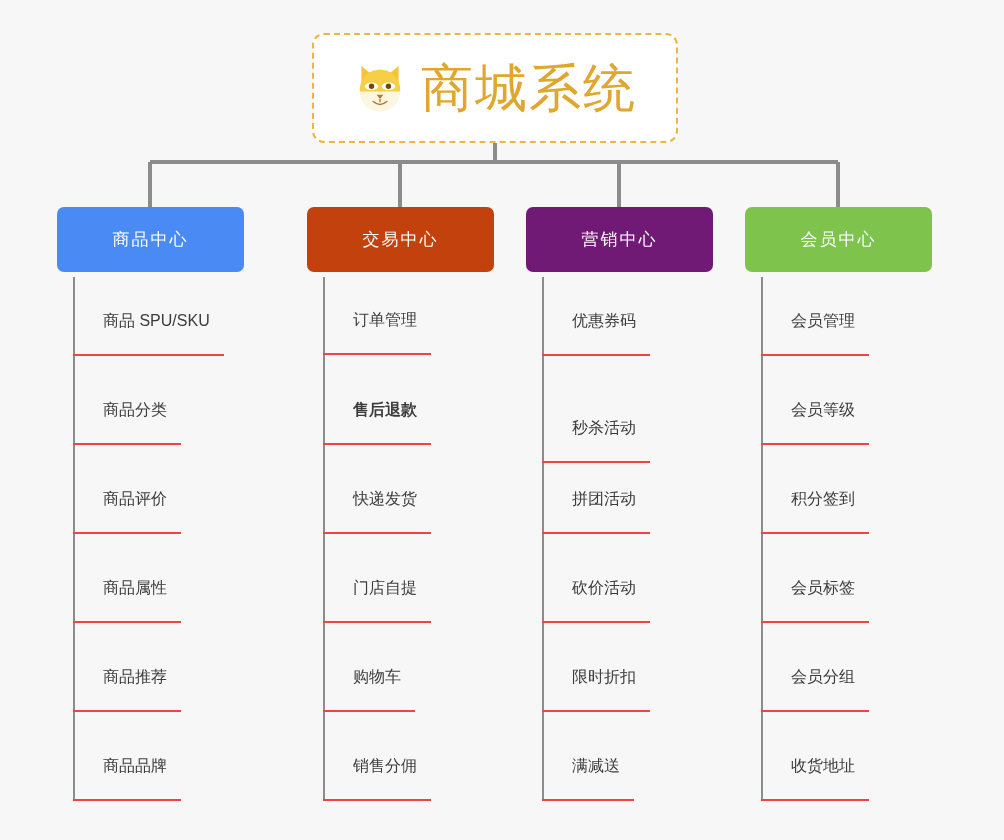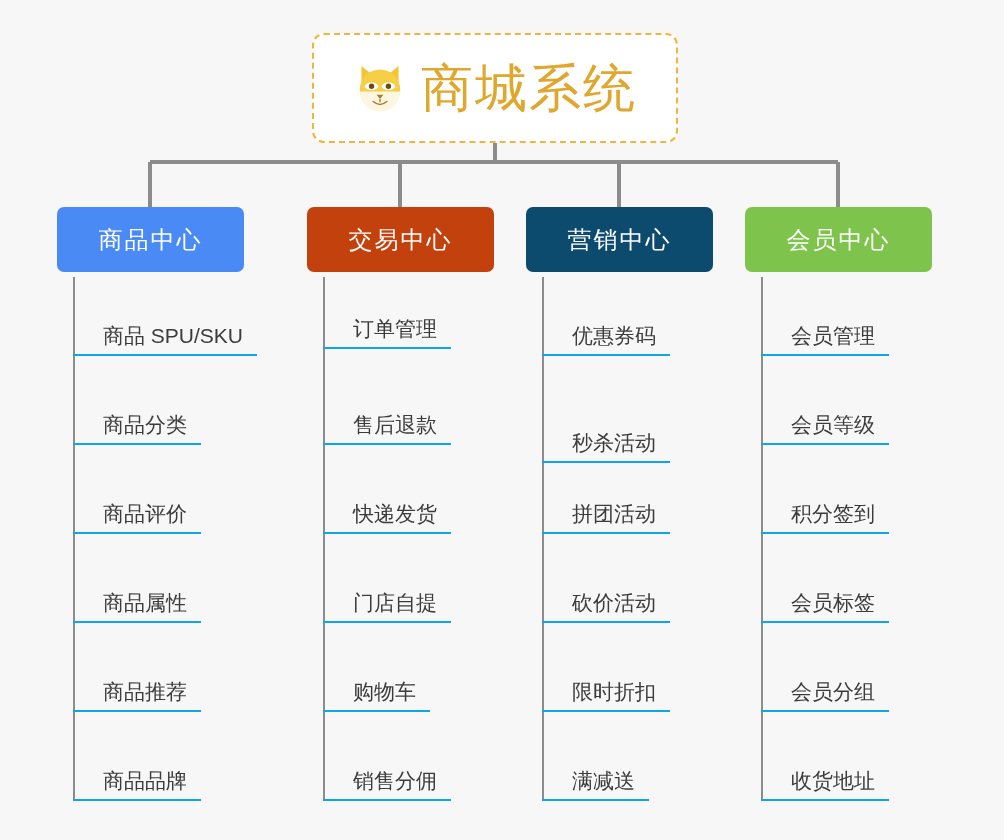--- a/index.html
+++ b/index.html
@@ -71,41 +71,41 @@
     top: 207px;
     height: 65px;
     border-radius: 7px;
     display: flex;
     align-items: center;
     justify-content: center;
     box-sizing: border-box;
   }
   .cat-label {
     color: #ffffff;
-    font-size: 24px;
+    font-size: 17px;
     letter-spacing: 2px;
     line-height: 1;
     white-space: nowrap;
   }
 
   
   .leaf {
     position: absolute;
     height: 46px;
     display: flex;
     align-items: flex-end;
     box-sizing: border-box;
   }
   .leaf-label {
-    font-size: 21px;
+    font-size: 16px;
     color: #3c3c3c;
     line-height: 1.15;
     white-space: nowrap;
-    padding: 0 14px 6px 30px;
-    border-bottom: 2px solid #0ea5e9;
+    padding: 0 14px 24px 30px;
+    border-bottom: 2px solid #ef4444;
     display: inline-block;
   }
 
   .col-spine {
     position: absolute;
     width: 2px;
     background: #8c8c8c;
   }
 </style>
 </head>
@@ -165,36 +165,36 @@
       <div class="leaf" style="left: 73px; top: 755px;">
         <span class="leaf-label">商品品牌</span>
       </div>
       <div class="cat-box" style="left: 307px; width: 187px; background: #c2410c;">
         <span class="cat-label">交易中心</span>
       </div>
       <div class="col-spine" style="left: 323px; top: 277px; height: 524px; background: rgb(140, 140, 140);"></div>
       <div class="leaf" style="left: 323px; top: 310px; align-items: center;">
         <span class="leaf-label">订单管理</span>
       </div>
-      <div class="leaf" style="left: 323px; top: 399px;">
+      <div class="leaf" style="left: 323px; top: 399px; font-weight: bold;">
         <span class="leaf-label">售后退款</span>
       </div>
       <div class="leaf" style="left: 323px; top: 488px;">
         <span class="leaf-label">快递发货</span>
       </div>
       <div class="leaf" style="left: 323px; top: 577px;">
         <span class="leaf-label">门店自提</span>
       </div>
       <div class="leaf" style="left: 323px; top: 666px;">
         <span class="leaf-label">购物车</span>
       </div>
       <div class="leaf" style="left: 323px; top: 755px;">
         <span class="leaf-label">销售分佣</span>
       </div>
-      <div class="cat-box" style="left: 526px; width: 187px; background: #0c4a6e;">
+      <div class="cat-box" style="left: 526px; width: 187px; background: #701a75;">
         <span class="cat-label">营销中心</span>
       </div>
       <div class="col-spine" style="left: 542px; top: 277px; height: 524px; background: rgb(140, 140, 140);"></div>
       <div class="leaf" style="left: 542px; top: 310px;">
         <span class="leaf-label">优惠券码</span>
       </div>
       <div class="leaf" style="left: 542px; top: 417px;">
         <span class="leaf-label">秒杀活动</span>
       </div>
       <div class="leaf" style="left: 542px; top: 488px;">

